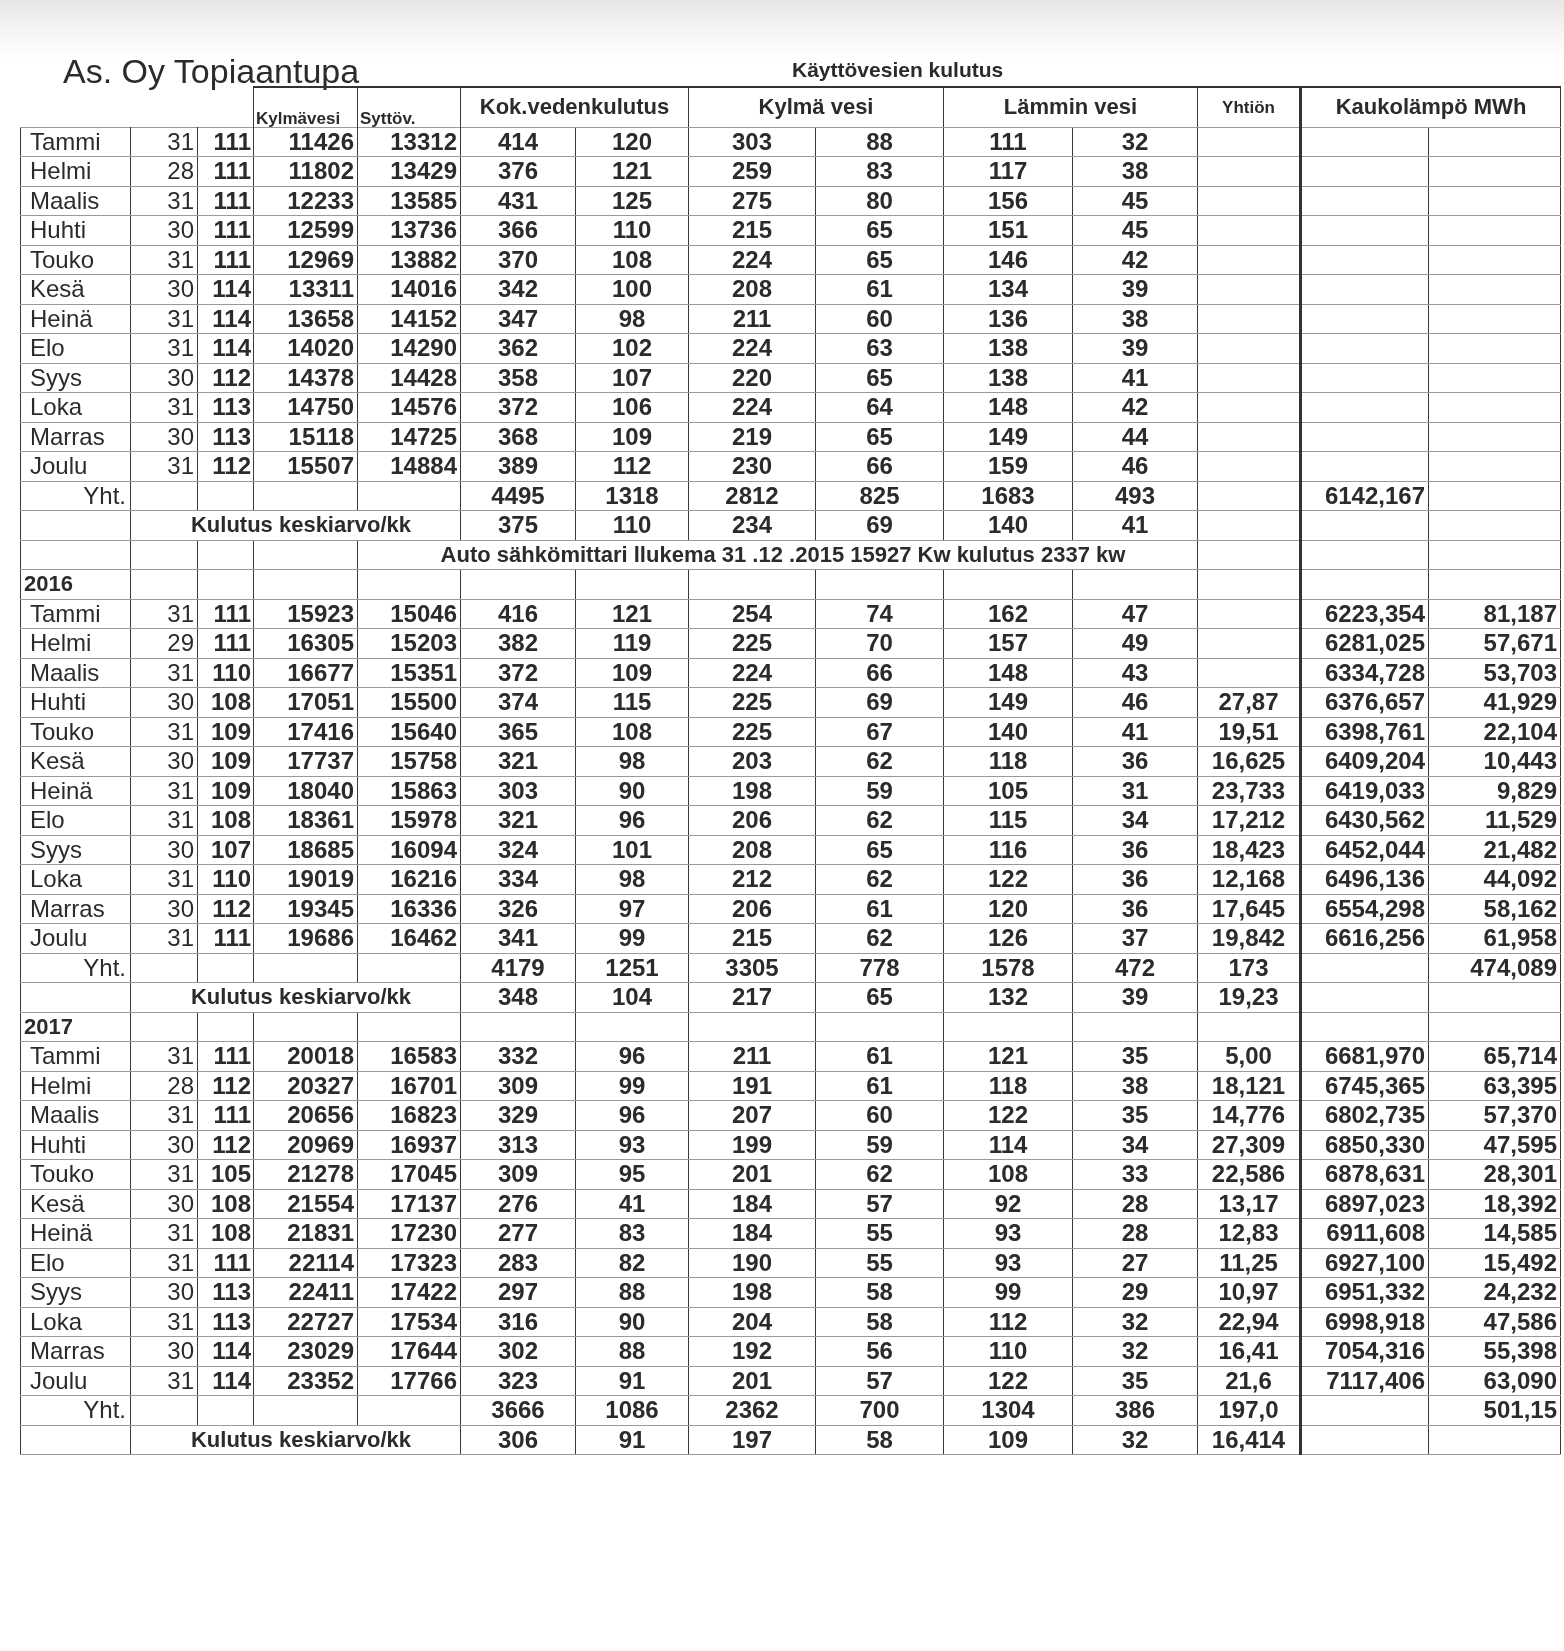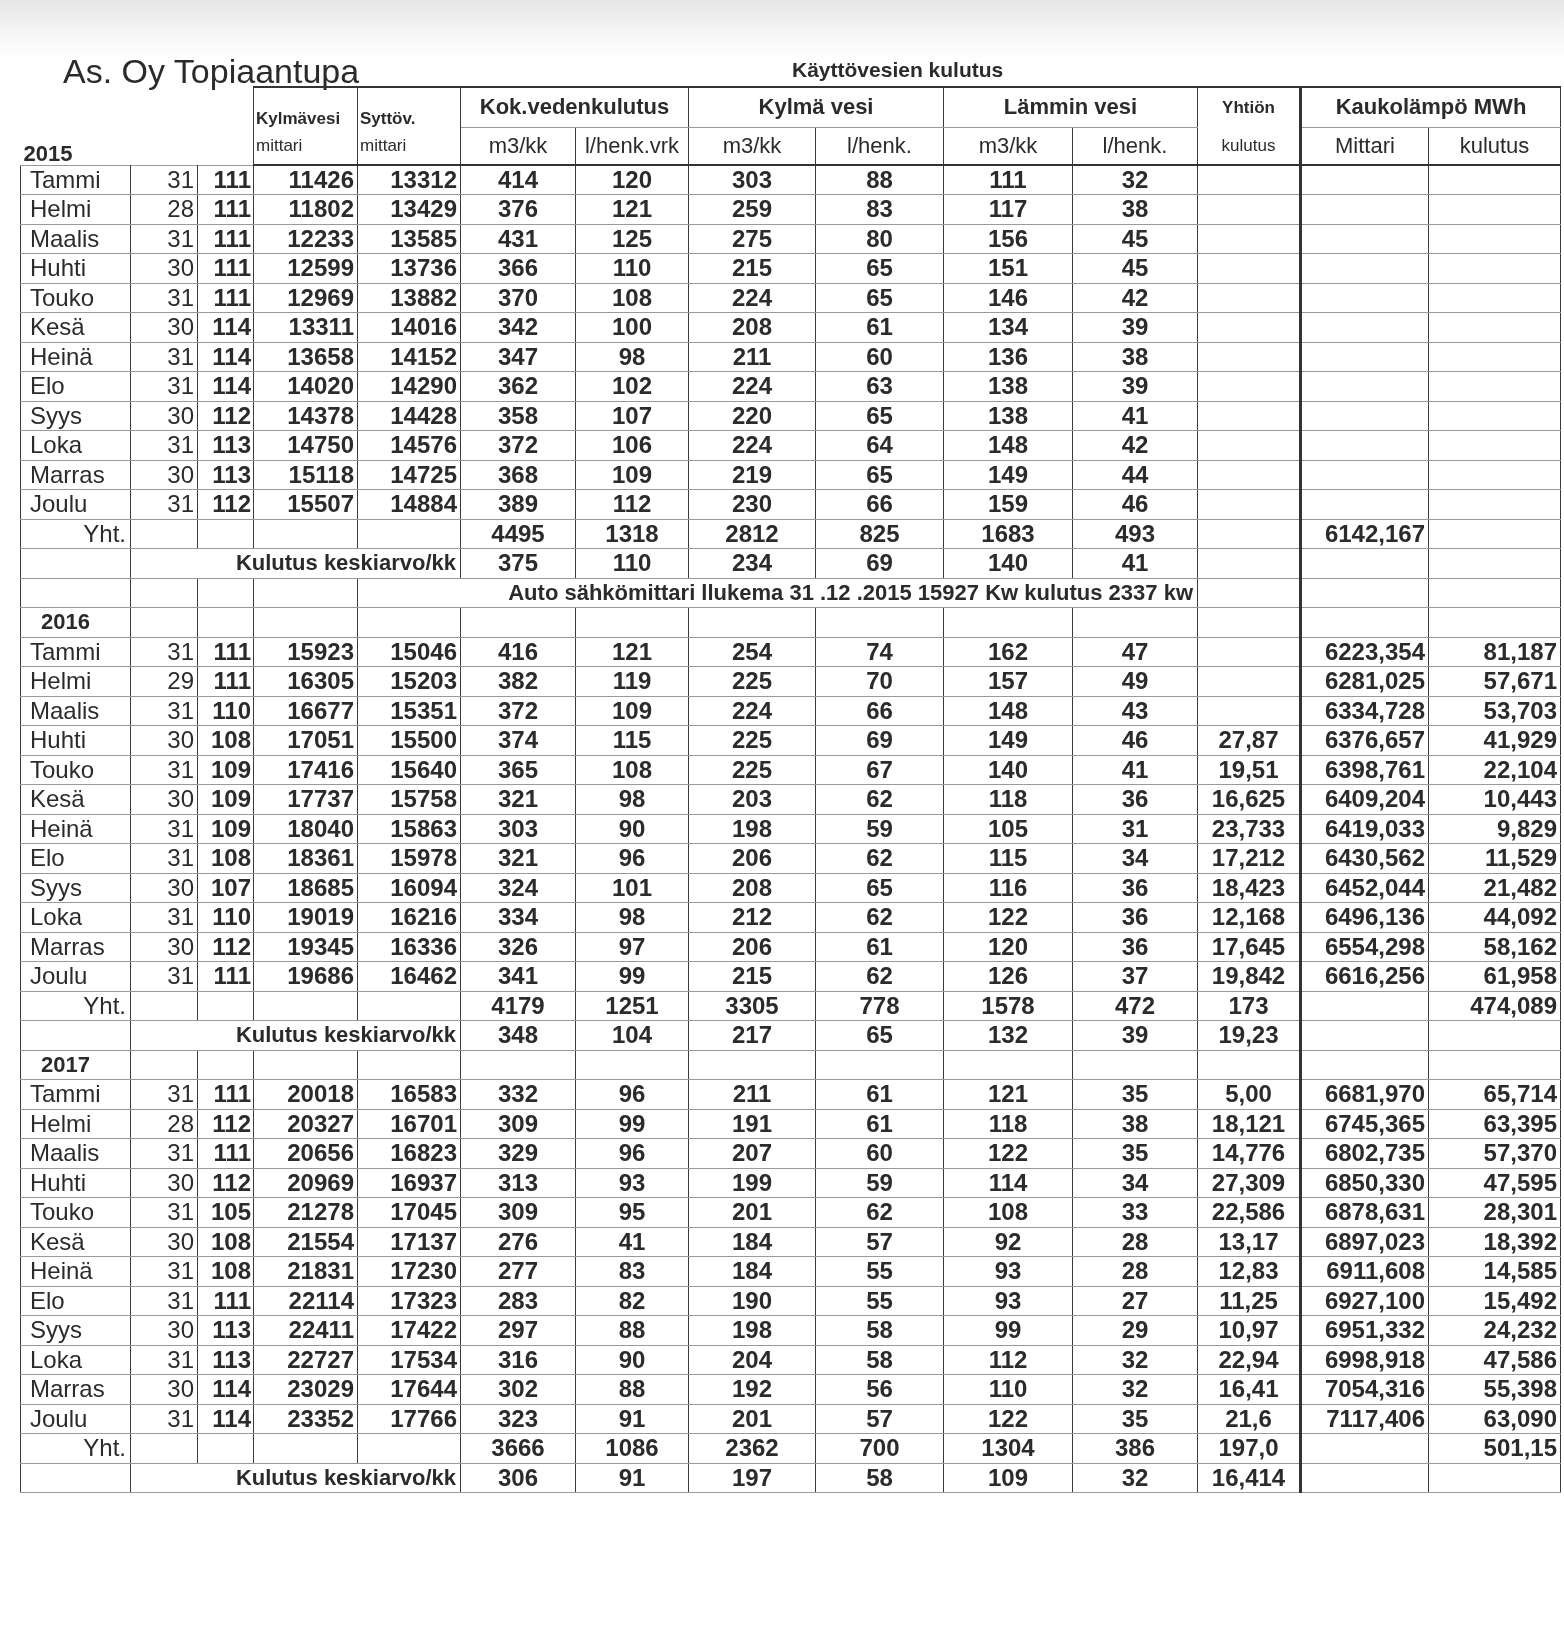--- a/index.html
+++ b/index.html
@@ -30,23 +30,23 @@
     font-size: 24px; font-weight: bold;
     text-align: center; white-space: nowrap; overflow: hidden;
     box-sizing: border-box; line-height: 1;
   }
   table.sheet td.month { text-align: left; font-weight: normal; padding-left: 9px; }
   table.sheet td.days { text-align: right; font-weight: normal; padding-right: 3px; }
   table.sheet td.persons { text-align: right; padding-right: 2px; }
   table.sheet td.meter { text-align: right; padding-right: 3px; }
   table.sheet td.dec { text-align: center; }
   table.sheet td.dec-r { text-align: right; padding-right: 3px; }
-  table.sheet td.yearcell { text-align: left; font-size: 22px; padding-left: 20px; }
+  table.sheet td.yearcell { text-align: left; font-size: 22px; padding-left: 3px; }
   table.sheet td.yht { text-align: right; font-weight: normal; padding-right: 4px; }
-  table.sheet td.span-text { text-align: right; font-size: 22px; padding-left: 15px; }
+  table.sheet td.span-text { text-align: center; font-size: 22px; padding-left: 15px; }
   table.sheet td.heavy-left { border-left: 3px solid #333; }
   table.sheet tr.hdr1 td { height: 40px; font-size: 22px; border-top: 2px solid #333; }
   table.sheet tr.hdr1 td.blank { border: none; border-right: 1.5px solid #3a3a3a; }
   table.sheet tr.hdr1 td.small, table.sheet tr.hdr2 td.small { font-size: 17px; text-align: left; padding-left: 2px; }
   table.sheet tr.hdr1 td.yhtion { font-size: 17px; }
   table.sheet tr.hdr2 td { height: 38px; font-size: 22px; font-weight: normal; border-bottom: 2px solid #333; }
   table.sheet tr.hdr2 td.year-hdr { font-weight: bold; text-align: left; border: none; border-bottom: none; padding-left: 3px; vertical-align: bottom; }
   table.sheet tr.hdr2 td.blank { border: none; border-bottom: none; }
   table.sheet tr.hdr2 td.kulutus-small { font-size: 17px; }
   table.sheet tr.last td { border-bottom: 3px solid #333; }
@@ -78,36 +78,20 @@
     <tr class="hdr1">
       <td class="blank" colspan="3" style="border-right:none"></td>
       <td class="small" style="vertical-align:bottom;border-bottom:none;border-left:1.5px solid #3a3a3a">Kylmävesi</td>
       <td class="small" style="vertical-align:bottom;border-bottom:none">Syttöv.</td>
       <td colspan="2">Kok.vedenkulutus</td>
       <td colspan="2">Kylmä vesi</td>
       <td colspan="2">Lämmin vesi</td>
       <td class="yhtion" style="border-bottom:none">Yhtiön</td>
       <td colspan="2" class="heavy-left">Kaukolämpö MWh</td>
     </tr>
-    <tr class="hdr2">
-      <td class="year-hdr">2015</td>
-      <td class="blank"></td>
-      <td class="blank"></td>
-      <td class="small" style="border-top:none;border-left:1.5px solid #3a3a3a">mittari</td>
-      <td class="small" style="border-top:none">mittari</td>
-      <td>m3/kk</td>
-      <td>l/henk.vrk</td>
-      <td>m3/kk</td>
-      <td>l/henk.</td>
-      <td>m3/kk</td>
-      <td>l/henk.</td>
-      <td class="kulutus-small" style="border-top:none">kulutus</td>
-      <td class="heavy-left">Mittari</td>
-      <td>kulutus</td>
-    </tr>
   <tr>
         <td class="month">Tammi</td>
         <td class="days">31</td>
         <td class="persons">111</td>
         <td class="meter">11426</td>
         <td class="meter">13312</td>
         <td>414</td>
         <td>120</td>
         <td>303</td>
         <td>88</td>

